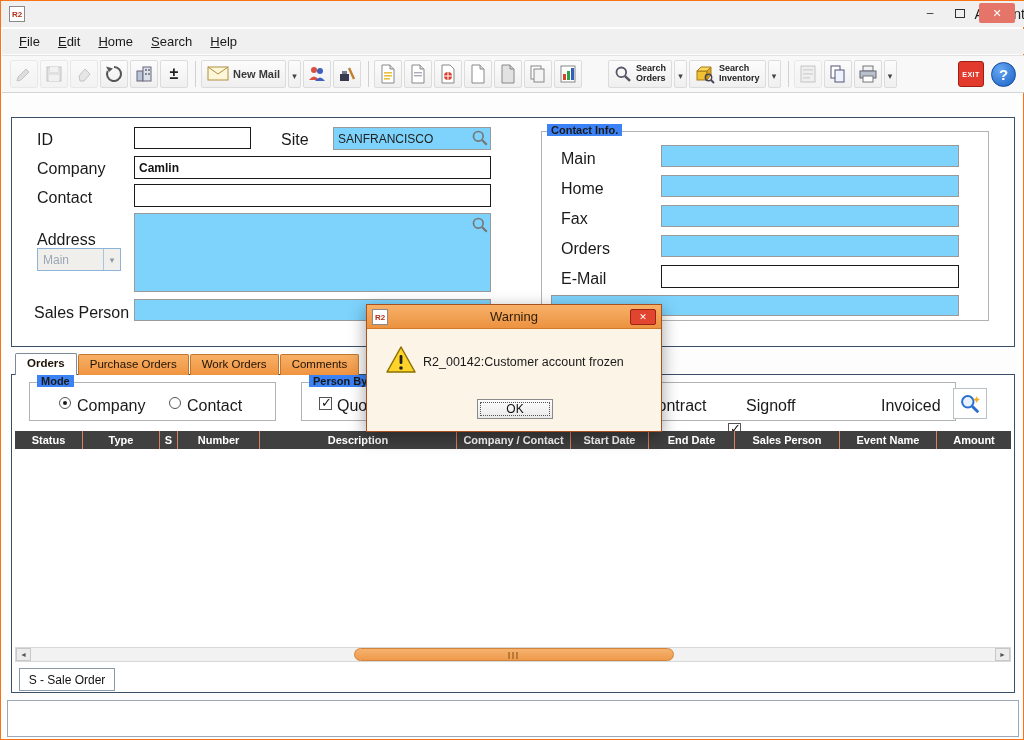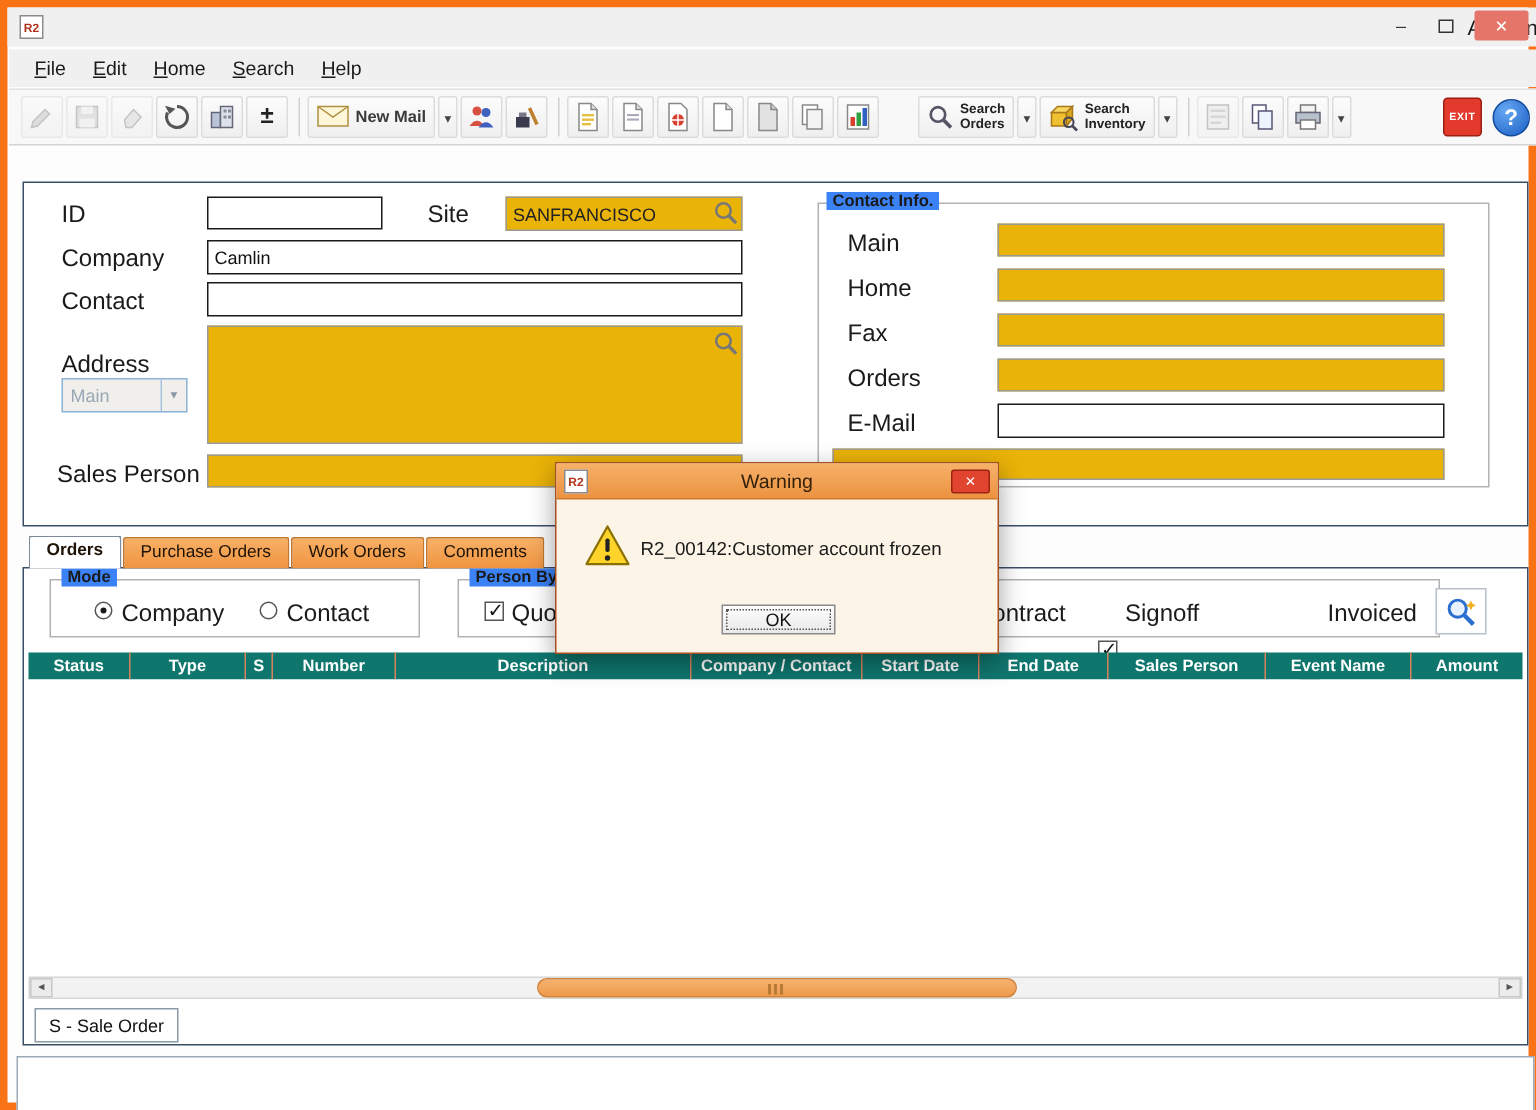--- a/index.html
+++ b/index.html
@@ -1,18 +1,18 @@
 <!DOCTYPE html>
 <html><head>
 <meta charset="utf-8">
 <style>
   *{margin:0;padding:0;box-sizing:border-box}
   html,body{width:1024px;height:740px}
   body{font-family:"Liberation Sans","DejaVu Sans",sans-serif;background:#e9e9e9;position:relative;overflow:hidden}
-  .page{position:absolute;left:0;top:0;width:1024px;height:740px;background:#fdfdfd;border:5px solid #f97316}
+  .page{position:absolute;left:0;top:0;width:1024px;height:740px;background:#fdfdfd;border:1px solid #f97316}
   .abs{position:absolute}
 
   
   .titlebar{left:0;top:0;width:1024px;height:26px;background:#f0f0f0;display:flex;align-items:center}
   .app-logo{position:absolute;left:8px;top:5px;width:16px;height:16px;background:#fff;border:1px solid #8a8a8a;font-size:8px;font-weight:bold;color:#b03018;display:flex;align-items:center;justify-content:center}
   .title{width:100%;text-align:right;font-size:14px;color:#1a1a1a}
   .wbtn{position:absolute;top:2px;height:20px;display:flex;align-items:center;justify-content:center;font-size:12px;color:#333;cursor:default}
   .wbtn.min{left:916px;width:26px}
   .wbtn.max{left:946px;width:26px}
   .maxbox{width:10px;height:9px;border:1px solid #333}
@@ -41,21 +41,21 @@
   
   .maintabs{left:10px;top:94px;height:22px;display:flex;align-items:flex-end;z-index:3}
   .mtab{padding:3px 12px;font-size:12px;color:#2a1a08;background:linear-gradient(180deg,#f8b66e,#f09a47);border:1px solid #c0762e;border-bottom:none;border-radius:3px 3px 0 0;margin-right:2px;height:21px;cursor:default}
   .mtab.active{background:linear-gradient(180deg,#ca5a2c,#a23f16);color:#fff;font-weight:bold;border-color:#8a3510;height:22px}
 
   
   .panel{background:#fff;border:1px solid #3a4f66}
 
   .flabel{font-size:16px;color:#1a1a1a;white-space:nowrap}
   .edit{border:1.5px solid #1a1a1a;background:#fff;font-family:inherit;font-size:12px;padding:0 4px;color:#111}
-  .ro{background:#eab308;border:1px solid #9a9a9a;font-size:12px;color:#222;display:flex;align-items:center;padding:0 4px}
+  .ro{background:#7dd3fc;border:1px solid #9a9a9a;font-size:12px;color:#222;display:flex;align-items:center;padding:0 4px}
   .mag{position:absolute}
 
   .group{border:1px solid #b2b2b2}
   .gtitle{position:absolute;font-size:11px;font-weight:bold;color:#1a1a1a;background:#3b82f6;padding:0 4px;white-space:nowrap}
 
   .combo{background:#f0efec;border:1px solid #8db3d8;display:flex;align-items:center;font-size:12px;color:#9aa7b4}
   .combo .ctext{flex:1;padding-left:5px}
   .combo .carrow{width:17px;height:100%;border-left:1px solid #a8c4e0;display:flex;align-items:center;justify-content:center}
   .combo .carrow::after{content:"▾";font-size:9px;color:#8a98a8}
 
@@ -63,21 +63,21 @@
   .subtabs{left:14px;top:352px;height:22px;display:flex;align-items:flex-end;z-index:3}
   .stab{padding:3px 11px;font-size:11.5px;color:#1e1205;background:linear-gradient(180deg,#f8b066,#ef9440);border:1px solid #bf7730;border-bottom:none;border-radius:2px 2px 0 0;margin-right:1px;height:21px;cursor:default}
   .stab.active{background:#fff;border-color:#7c8a99;font-weight:bold;height:22px}
 
   .radio{width:12px;height:12px;border-radius:50%;border:1px solid #555;background:#fff}
   .radio.selected::after{content:"";display:block;margin:3px;width:4px;height:4px;border-radius:50%;background:#1a1a1a}
   .checkbox{width:13px;height:13px;border:1px solid #555;background:#fff;position:relative}
   .checkbox.checked::after{content:"✓";position:absolute;left:1px;top:-3px;font-size:13px;font-weight:bold;color:#111}
 
   
-  .gridhead{left:14px;top:430px;width:996px;height:18px;background:#0f766e;display:flex}
+  .gridhead{left:14px;top:430px;width:996px;height:18px;background:#404040;display:flex}
   .gcol{height:100%;border-right:1px solid #d8815a;color:#fff;font-size:11px;font-weight:bold;display:flex;align-items:center;justify-content:center;overflow:hidden;white-space:nowrap}
   .gcol:last-child{border-right:none}
   .gridbody{left:14px;top:448px;width:996px;height:198px;background:#fff}
 
   
   .hscroll{left:14px;top:646px;width:996px;height:15px;background:#f2f2f2;border:1px solid #d8d8d8;display:flex}
   .sarrow{width:15px;height:100%;background:#ececec;border:1px solid #c8c8c8;display:flex;align-items:center;justify-content:center}
   .sarrow.left::after{content:"◄";font-size:7px;color:#555}
   .sarrow.right::after{content:"►";font-size:7px;color:#555}
   .strack{flex:1;position:relative}
@@ -308,21 +308,21 @@
   <input class="edit abs" style="left: 133px; top: 126px; width: 117px; height: 22px;" value="">
 
   <div class="flabel abs" style="left:280px;top:130px">Site</div>
   <div class="ro abs" style="left:332px;top:126px;width:158px;height:23px">SANFRANCISCO</div>
   <svg class="mag" style="left:470px;top:128px" width="18" height="18" viewBox="0 0 16 16">
       <circle cx="6.5" cy="6.5" r="4.3" fill="none" stroke="#777" stroke-width="1.5"></circle>
       <line x1="9.8" y1="9.8" x2="14" y2="14" stroke="#777" stroke-width="2"></line>
     </svg>
 
   <div class="flabel abs" style="left:36px;top:159px">Company</div>
-  <input class="edit abs" style="left: 133px; top: 155px; width: 357px; height: 23px;" value="Camlin">
+  <input class="edit abs" style="left: 133px; top: 155px; width: 357px; height: 23px; font-weight: bold;" value="Camlin">
 
   <div class="flabel abs" style="left:36px;top:188px">Contact</div>
   <input class="edit abs" style="left: 133px; top: 183px; width: 357px; height: 23px;" value="">
 
   <div class="flabel abs" style="left:36px;top:230px">Address</div>
   <div class="combo abs" style="left:36px;top:247px;width:84px;height:23px">
     <span class="ctext">Main</span>
     <span class="carrow"></span>
   </div>
   <div class="ro abs" style="left:133px;top:212px;width:357px;height:79px"></div>

